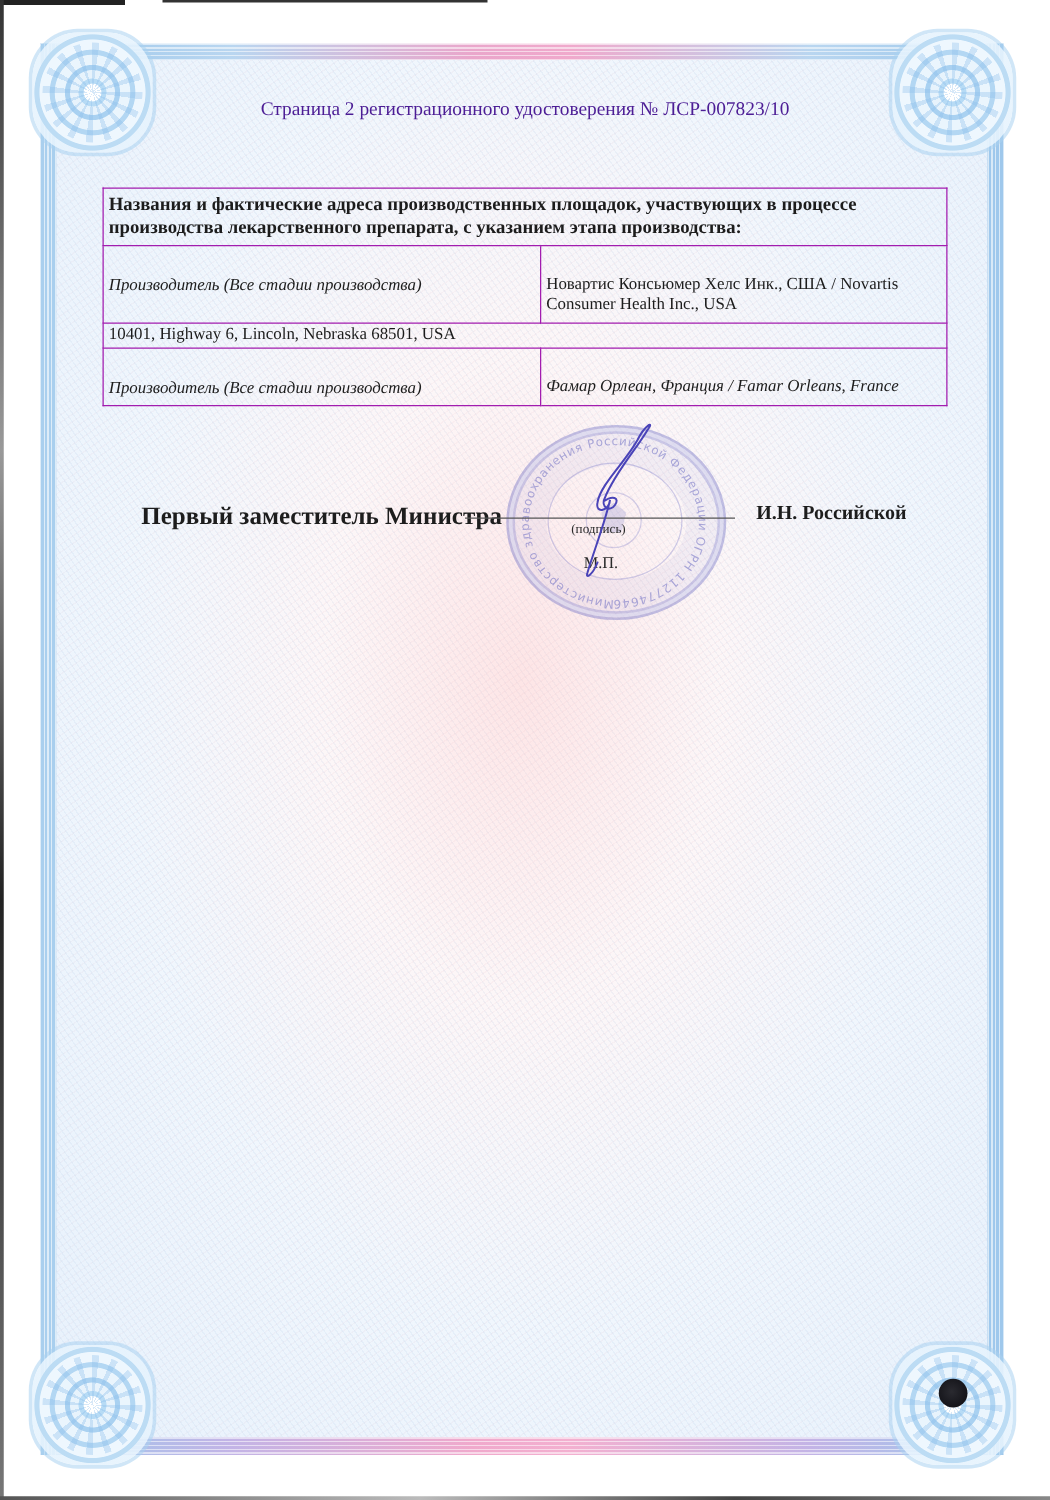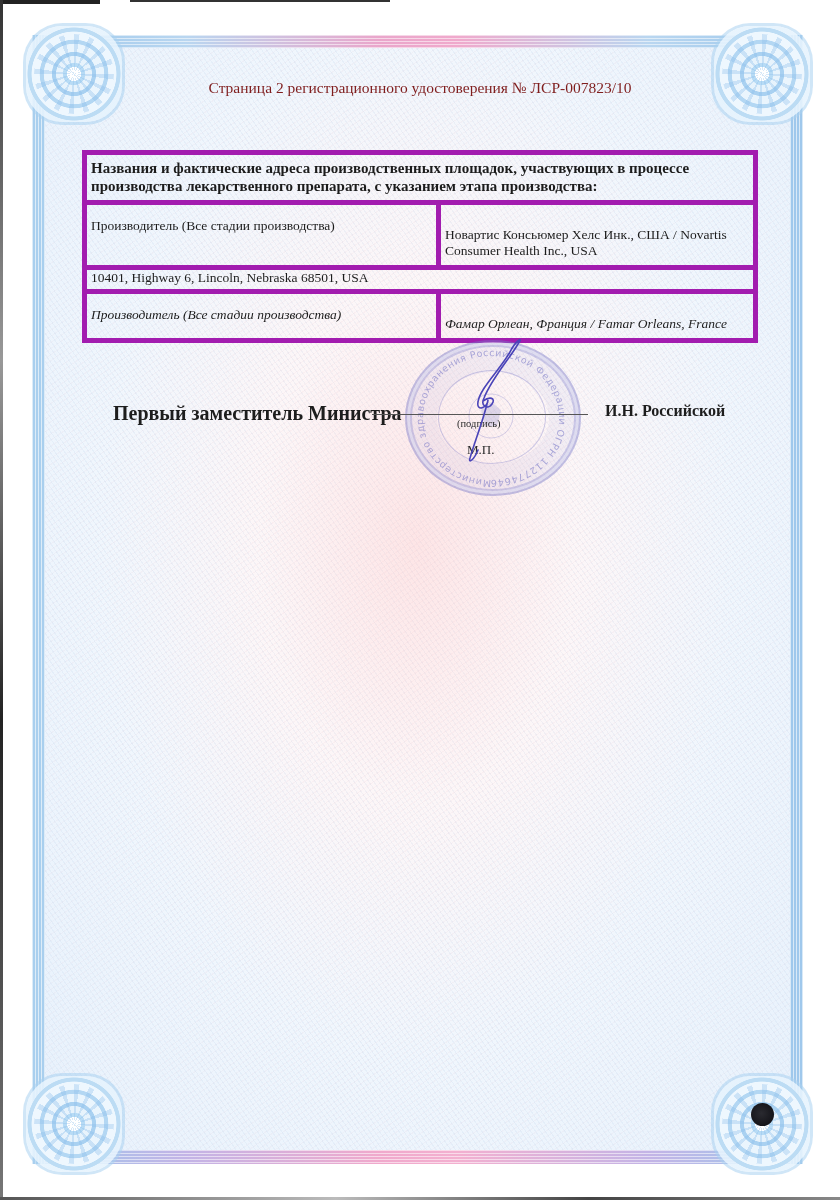--- a/index.html
+++ b/index.html
@@ -66,31 +66,31 @@
   .ros-bl { left: 26px; top: 1076px; }
   .ros-br { left: 714px; top: 1076px; }
   .punch-hole {
     position: absolute; left: 751px; top: 1103px; width: 23px; height: 23px; border-radius: 50%;
     background: radial-gradient(circle at 45% 45%, #2a2a30, #0b0b10);
   }
 
   
   .page-header {
     position: absolute; left: 0; top: 79px; width: 840px; text-align: center;
-    font-size: 15.5px; color: #7f1d1d;
+    font-size: 15.5px; color: #4c1d95;
   }
 
   
   .sites-table {
     position: absolute; left: 82px; top: 150px; width: 676px;
     border-collapse: collapse; font-size: 13.5px; color: #1c1c1c;
   }
-  .sites-table td { border: 5px solid #a21caf; padding: 0 4px; vertical-align: top; line-height: 16px; }
+  .sites-table td { border: 1px solid #a21caf; padding: 0 4px; vertical-align: top; line-height: 16px; }
   .sites-table .hdr td { font-weight: bold; font-size: 15px; line-height: 18px; padding: 4px 4px 4px 4px; height: 37px; }
-  .sites-table .role { width: 341px; padding-top: 13px; margin-left: 17px; }
+  .sites-table .role { font-style: italic; width: 341px; padding-top: 23px; margin-left: 17px; }
   .sites-table .mfr { padding-top: 22px; }
   .row-a td { height: 38px; }
   .row-b td { height: 19px; padding-top: 0; }
   .row-c td { height: 22px; font-style: italic; }
   .row-d td { height: 20px; padding-top: 4px; }
 
   
   .sig-title {
     position: absolute; left: 113px; top: 402px; font-size: 20px; font-weight: bold; color: #1d1d1d;
   }

